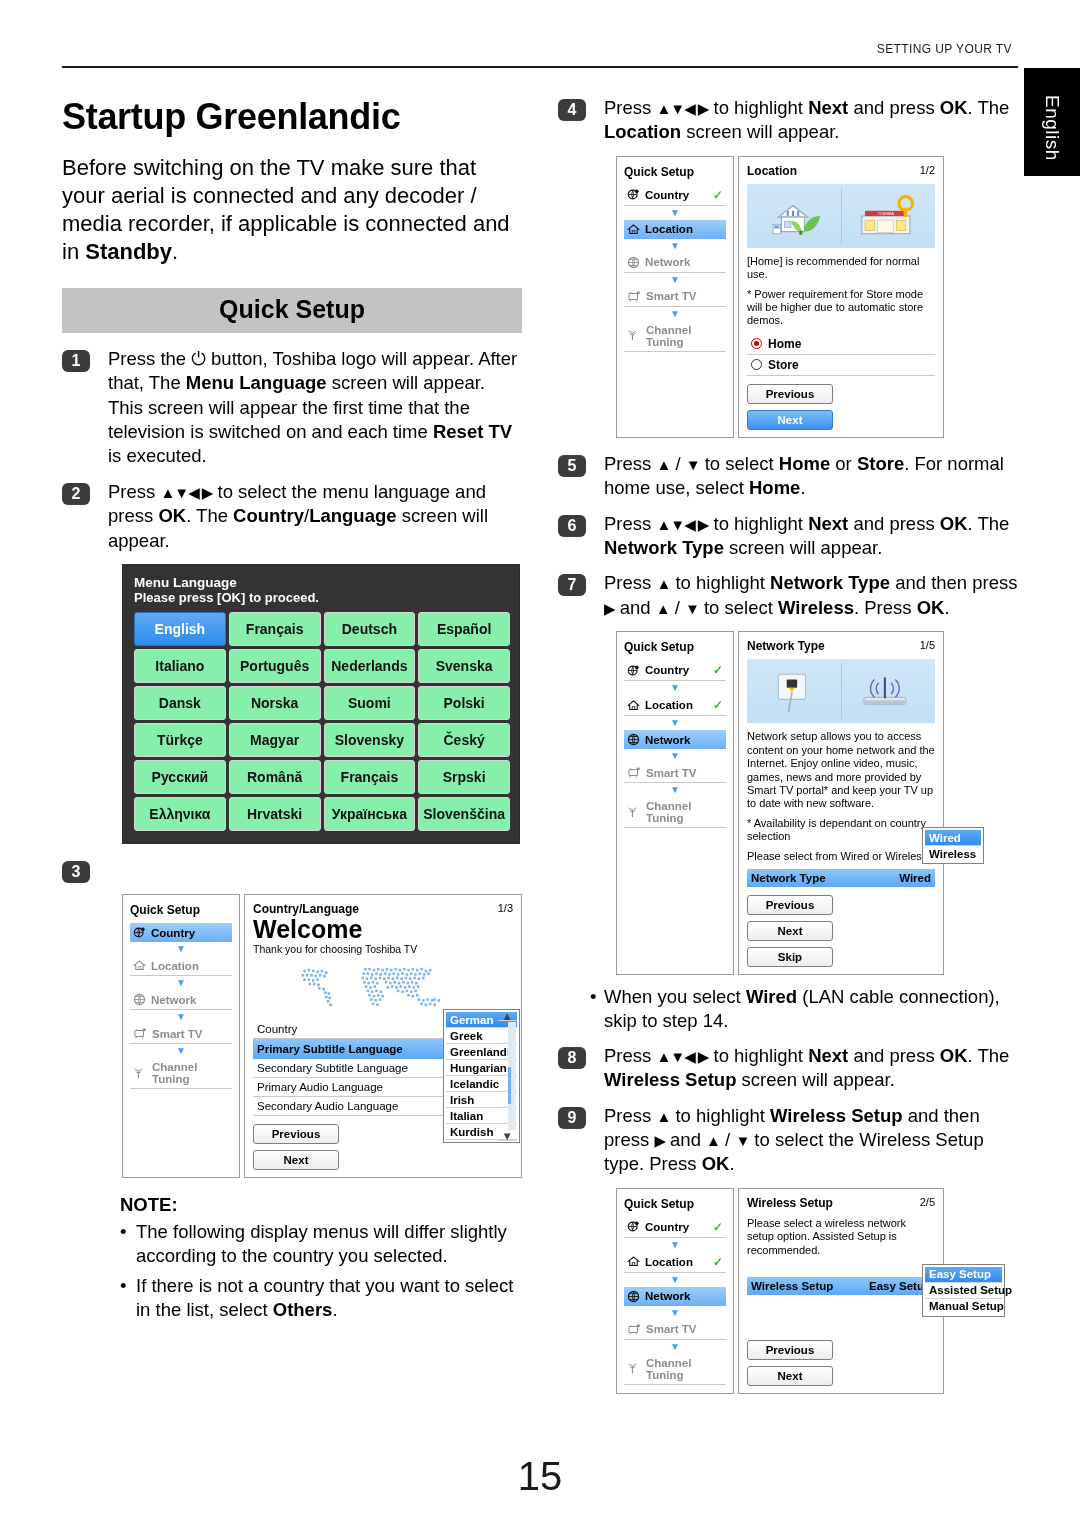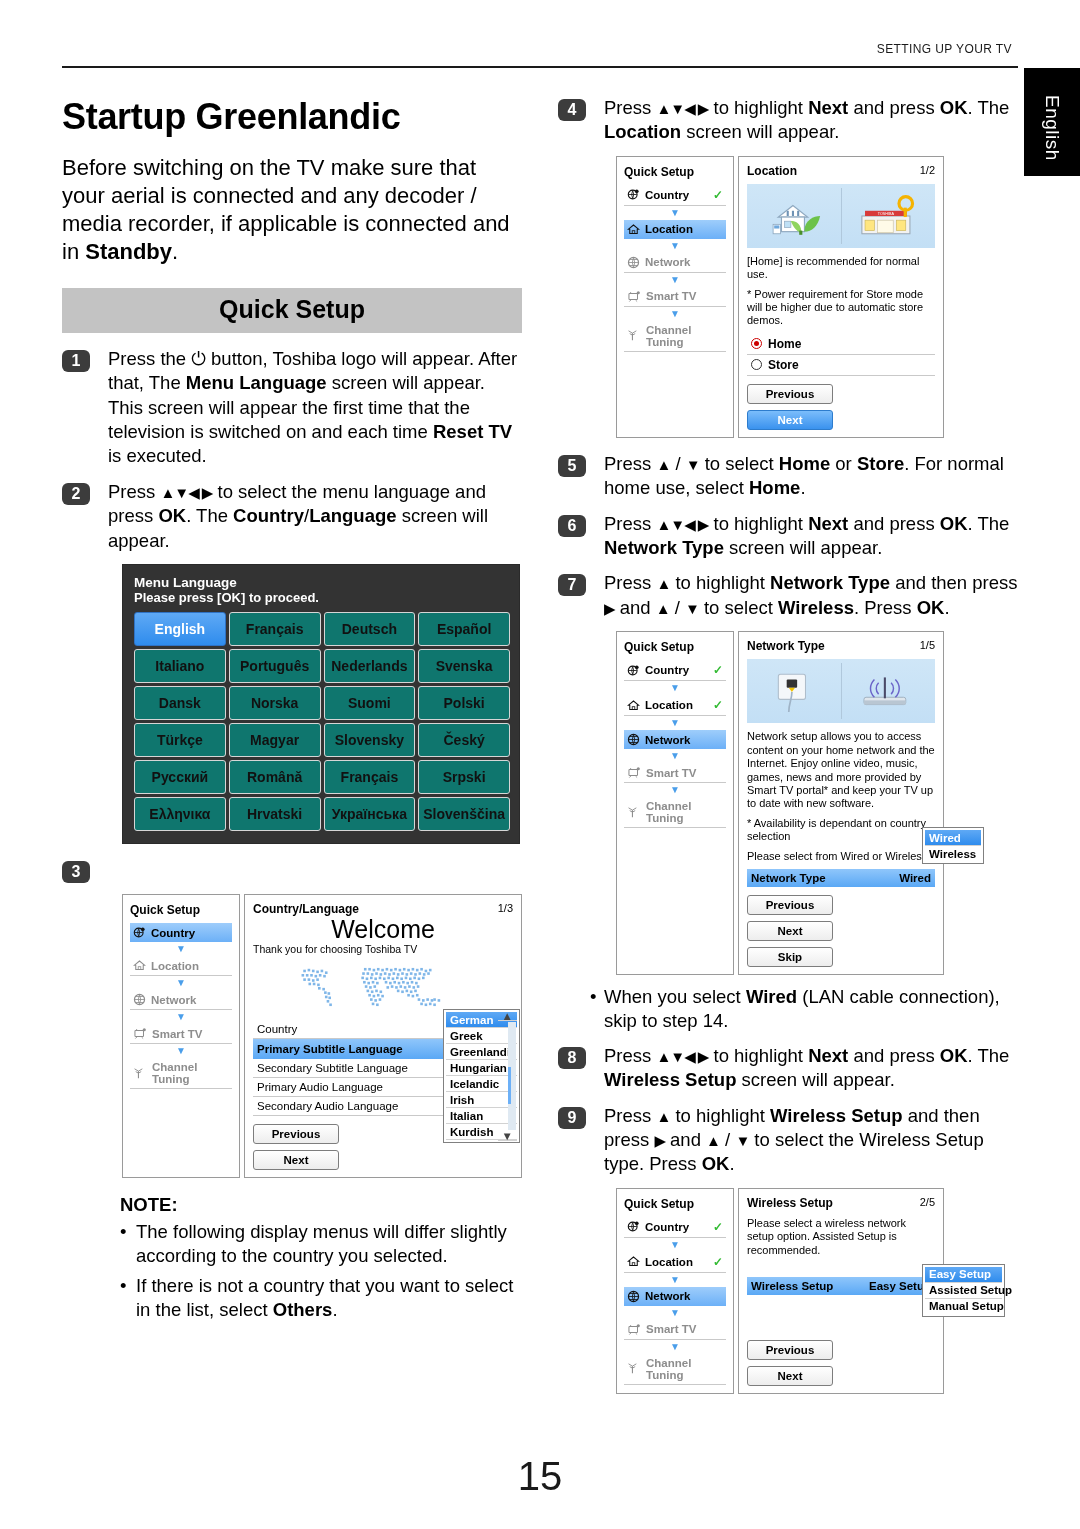--- a/index.html
+++ b/index.html
@@ -79,21 +79,21 @@
 
   
   .ml-screen {
     background:#333333; padding:10px 9px 12px 11px; width:398px;
     margin:6px 0 14px 60px; border:1px solid #2a2a2a;
   }
   .ml-title { color:#fff; font-size:13.5px; font-weight:bold; }
   .ml-sub   { color:#fff; font-size:13px; font-weight:bold; margin-bottom:7px; }
   .ml-grid  { display:grid; grid-template-columns:repeat(4,1fr); gap:3px; }
   .ml-cell {
-    background:#0f766e; border:1px solid #d6d6d6; border-radius:3px;
+    background:#86efac; border:1px solid #d6d6d6; border-radius:3px;
     text-align:center; font-size:14px; font-weight:bold;
     padding:8px 2px; color:#111;
   }
   .ml-cell.sel {
     background:linear-gradient(#5fa9f5,#2f8ced);
     color:#fff; border-color:#2f72c4;
   }
 
   
   .qs { display:flex; position:relative; font-size:11px; }
@@ -306,21 +306,21 @@
             </span>
             <span>Channel Tuning</span>
           </div>
         </div>
     </div>
     <div class="qs-main">
       <div class="qs-main-head">
         <span>Country/Language</span>
         <span class="qs-page">1/3</span>
       </div>
-      <div style="font-size:25px;font-weight:normal;line-height:1;margin:1px 0 1px;text-align:center;">Welcome</div>
+      <div style="font-size:25px;font-weight:bold;line-height:1;margin:1px 0 1px;">Welcome</div>
       <div style="font-size:10.5px;">Thank you for choosing Toshiba TV</div>
       <div class="qs-hero" style="background:#fff;height:52px;">
         <svg class="worldmap" viewBox="0 0 240 60" preserveAspectRatio="xMidYMid meet">
           <g fill="#7fb6e8">
             <rect x="28" y="10" width="3" height="3"></rect>
               <rect x="33" y="9" width="3" height="3"></rect>
               <rect x="38" y="10" width="3" height="3"></rect>
               <rect x="43" y="11" width="3" height="3"></rect>
               <rect x="48" y="10" width="3" height="3"></rect>
               <rect x="53" y="12" width="3" height="3"></rect>

